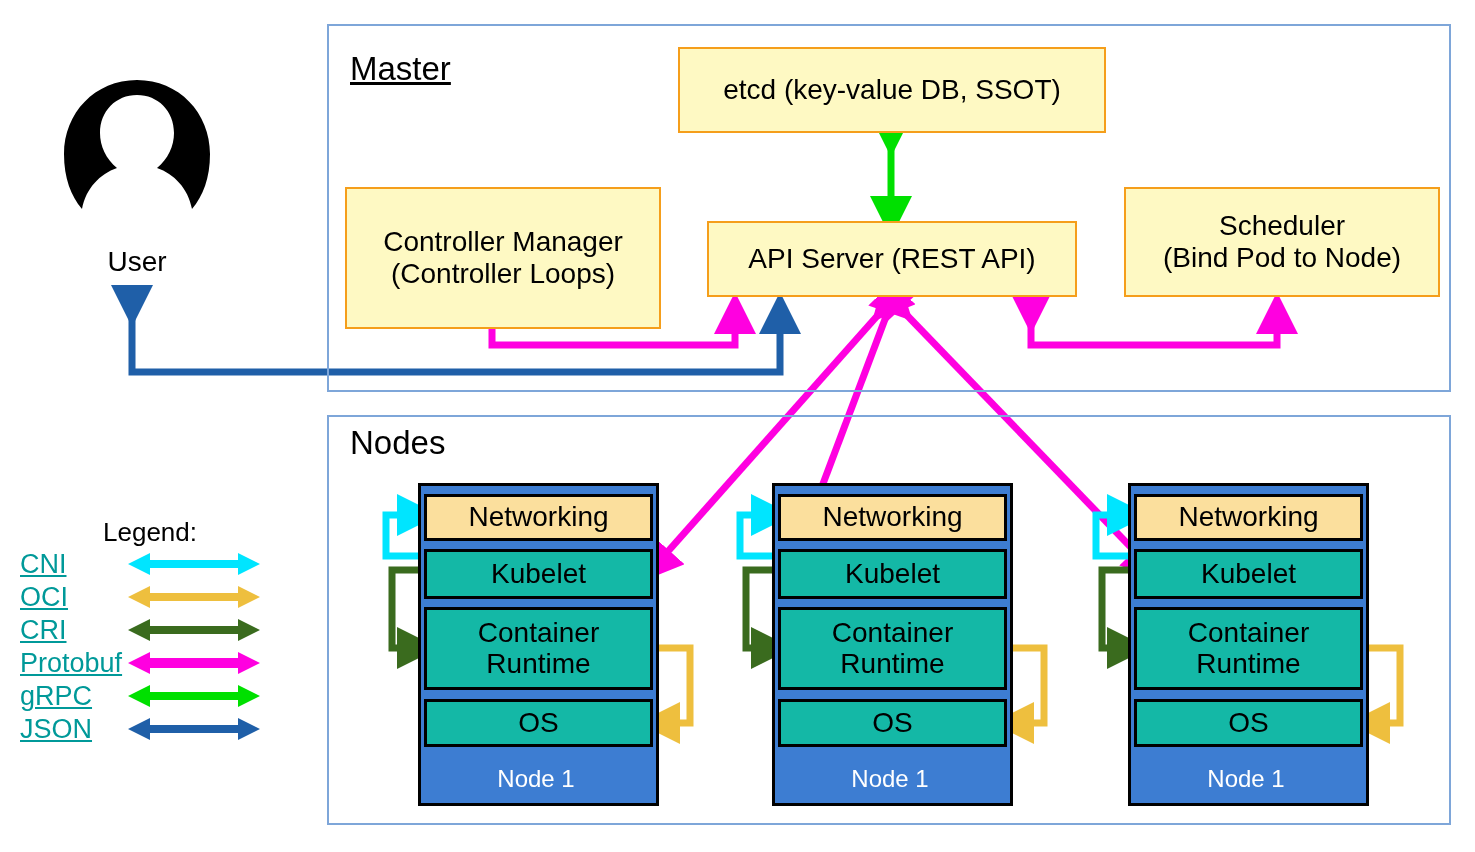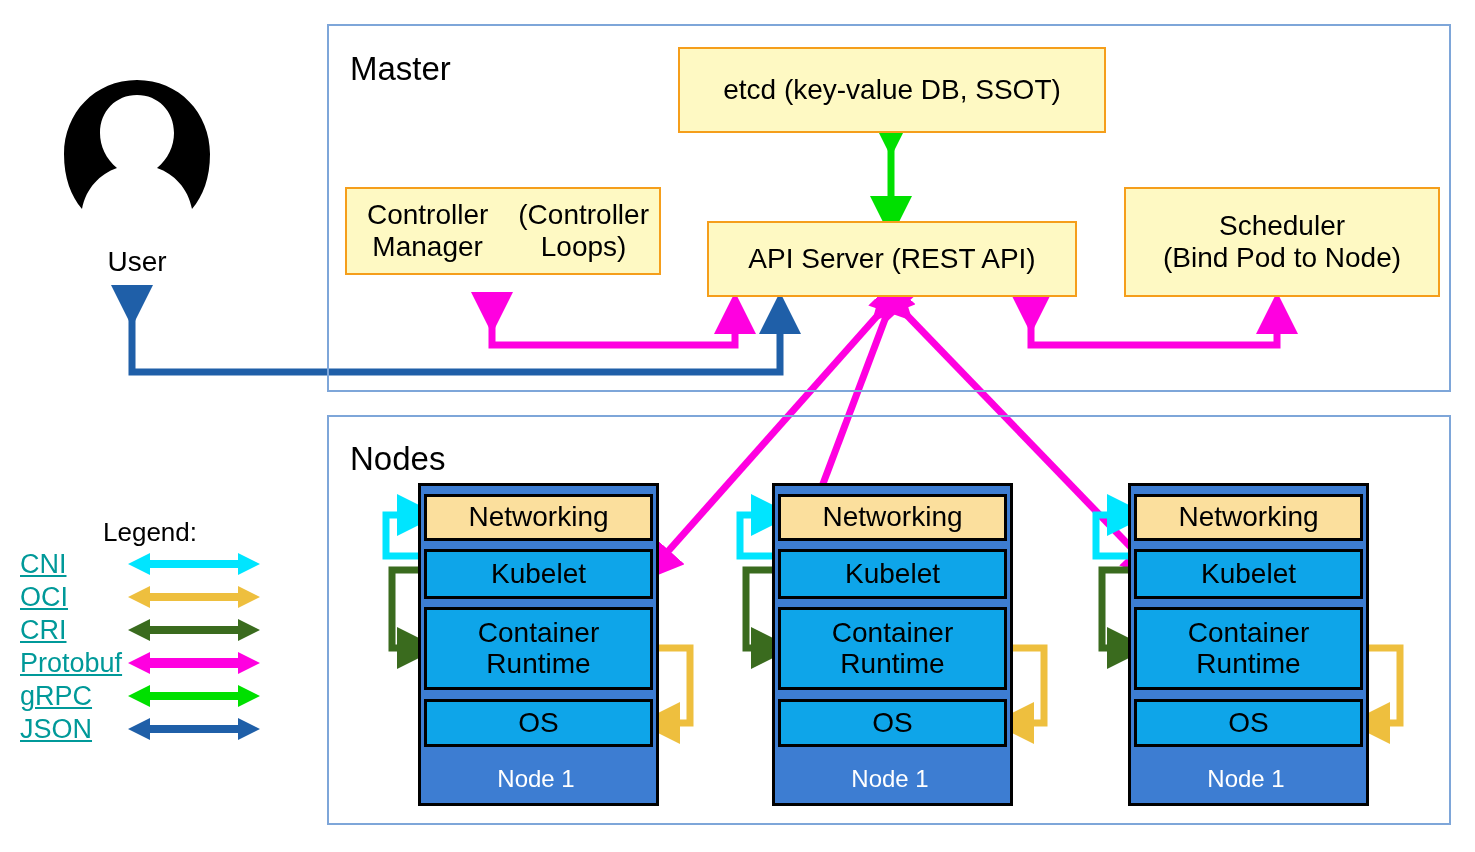--- a/index.html
+++ b/index.html
@@ -14,21 +14,21 @@
   .group-title{position:absolute;font-size:33px;color:#000;white-space:nowrap;}
 
   
   .mbox{border:2px solid #f59e1b;background:#fef9c3;font-size:28px;color:#000;line-height:1.14;}
 
   
   .node{background:#3d7dd2;border:3px solid #000;}
   .node-label{position:absolute;left:0;right:5px;text-align:center;color:#ffffff;font-size:24px;}
 
   
-  .nrow{border:3px solid #000;background:#0ea5e9;font-size:28px;color:#000;line-height:1.1;}
+  .nrow{border:3px solid #000;background:#14b8a6;font-size:28px;color:#000;line-height:1.1;}
   .nrow.net{background:#fbdf9d;}
 
   
   #user-icon{position:absolute;}
   #user-label{position:absolute;font-size:28px;color:#000;text-align:center;}
 
   
   #legend{position:absolute;text-align:center;}
   .legend-head{font-size:26px;color:#000;}
   .legend-row{height:33px;position:relative;}
@@ -120,42 +120,42 @@
       <path d="M1363,648 L1400,648 L1400,723 L1369,723" fill="none" stroke="#eebf3e" stroke-width="7" marker-end="url(#ah-amb)"></path>
     </g>
   </svg>
 
   <svg id="user-icon" style="left:62px;top:78px;width:150px;height:142px;" viewBox="0 0 150 142">
     <path d="M75 2 C33 2 2 35 2 76 C2 100 9 118 20 131 C24 110 38 96 55 90 C44 81 38 68 38 55 C38 33 54 17 75 17 C96 17 112 33 112 55 C112 68 106 81 95 90 C112 96 126 110 130 131 C141 118 148 100 148 76 C148 35 117 2 75 2 Z" fill="#000000"></path>
   </svg>
   <div id="user-label" style="left:62px;top:246px;width:150px;">User</div>
 
   <div class="box group" style="left:327px;top:24px;width:1124px;height:368px;"></div>
-  <div class="group-title" style="left:350px;top:50px;">Master</div>
+  <div class="group-title" style="left:350px;top:50px;text-decoration:underline;">Master</div>
 
   <div class="box mbox" style="left:678px;top:47px;width:428px;height:86px;">
     <span>etcd (key-value DB, SSOT)</span>
   </div>
 
-  <div class="box mbox" style="left:345px;top:187px;width:316px;height:88px;">
+  <div class="box mbox" style="left:345px;top:187px;width:316px;height:142px;flex-direction:column;">
     <span>Controller Manager</span>
     <span>(Controller Loops)</span>
   </div>
 
   <div class="box mbox" style="left:707px;top:221px;width:370px;height:76px;justify-content:center;">
     <span>API Server (REST API)</span>
   </div>
 
   <div class="box mbox" style="left:1124px;top:187px;width:316px;height:110px;flex-direction:column;">
     <span>Scheduler</span>
     <span>(Bind Pod to Node)</span>
   </div>
 
   <div class="box group" style="left:327px;top:415px;width:1124px;height:410px;"></div>
-  <div class="group-title" style="left:350px;top:440px;">Nodes</div>
+  <div class="group-title" style="left:350px;top:424px;">Nodes</div>
 
   <div class="box node" style="left:418px;top:483px;width:241px;height:323px;">
     <div class="node-label" style="top:279px;">Node 1</div>
   </div>
   <div class="box nrow net" style="left:424px;top:494px;width:229px;height:47px;">
     <span>Networking</span>
   </div>
   <div class="box nrow" style="left:424px;top:549px;width:229px;height:50px;">
     <span>Kubelet</span>
   </div>

